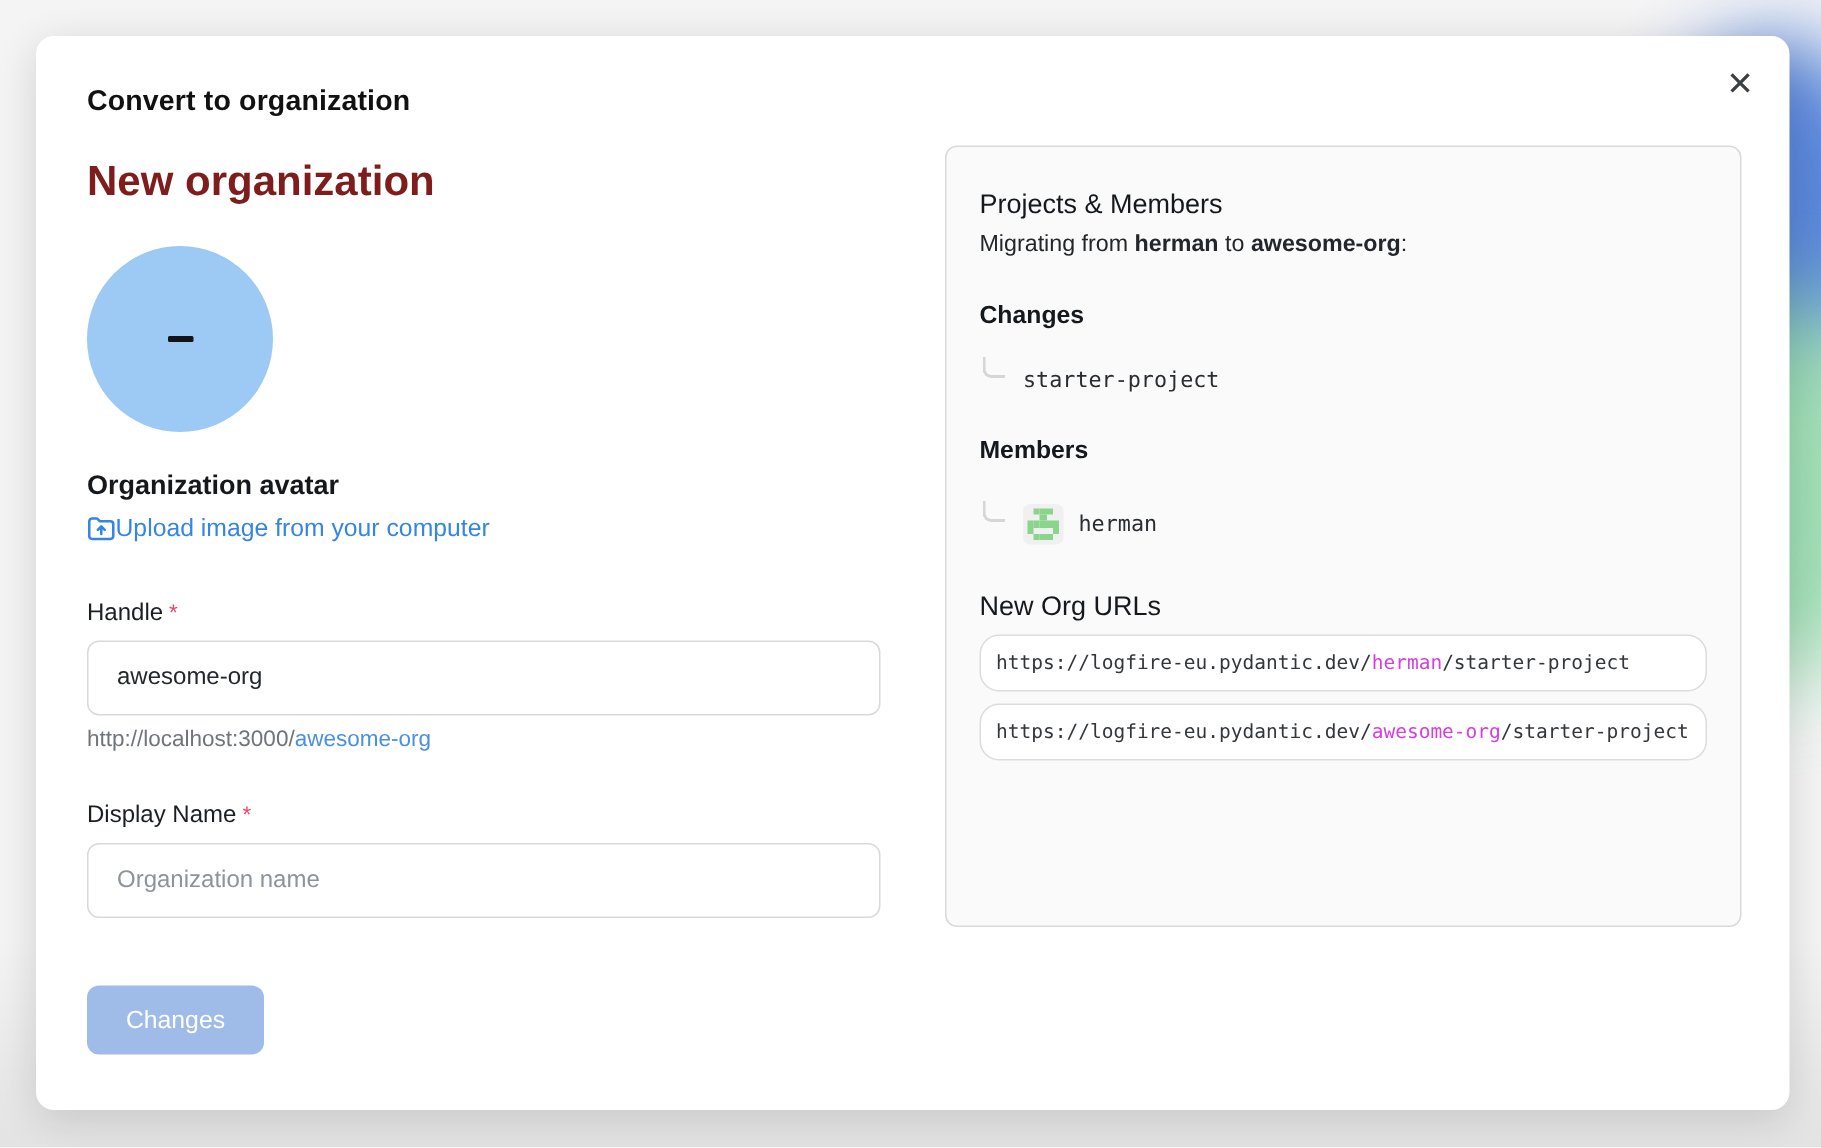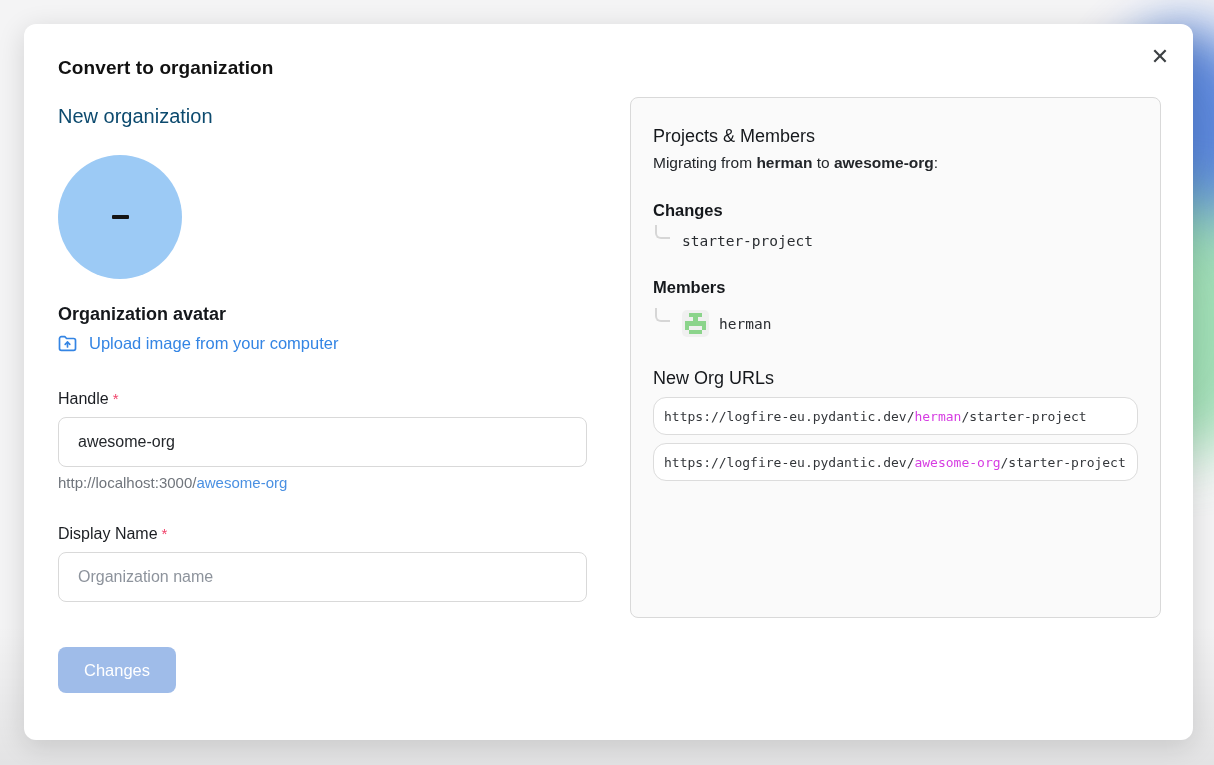--- a/index.html
+++ b/index.html
@@ -25,31 +25,31 @@
   }
   .close-btn {
     position:absolute; top:16px; right:16px; width:34px; height:34px;
     background:none; border:none; cursor:pointer;
     font-size:22px; line-height:34px; color:#3c4043; font-family:"DejaVu Sans",sans-serif;
   }
   .dialog-title { font-size:19px; font-weight:bold; color:#111; letter-spacing:.1px; }
 
   .cols { display:flex; gap:43px; margin-top:18px; }
   .left-col { width:529px; flex:none; }
-  .left-col h2 { font-size:20px; font-weight:normal; margin-top:8px; color:#0c4a6e; }
+  .left-col h2 { font-size:28px; font-weight:bold; margin-top:8px; color:#7f1d1d; }
 
   .avatar-circle {
     width:124px; height:124px; border-radius:50%;
     background:var(--avatar-blue,#9ccaf5);
     margin-top:27px; display:flex; align-items:center; justify-content:center;
   }
   .avatar-dash { width:17px; height:4px; background:#141414; border-radius:1px; }
   .avatar-label { margin-top:25px; font-size:18px; font-weight:bold; color:#15181c; }
   .upload-link {
-    margin-top:9px; display:inline-flex; align-items:center; gap:12px;
+    margin-top:9px; display:inline-flex; align-items:center; gap:0;
     color:var(--accent-blue,#3485e4); font-size:16.5px; text-decoration:none; cursor:pointer;
   }
   .upload-link svg { flex:none; display:block; }
 
   .field-label { margin-top:34px; font-size:16px; color:#1b1e23; display:block; }
   .required-mark { color:#f0436a; margin-left:4px; font-size:15px; }
   .text-input {
     margin-top:9px; width:100%; height:50px;
     border:1px solid #d9d9d9; border-radius:8px;
     padding:0 19px; font-size:16px; color:#24272b;
@@ -70,21 +70,21 @@
   .panel {
     width:531px; flex:none; height:521px;
     background:#fafafa; border:1px solid #d9d9d9; border-radius:8px;
     padding:22px;
   }
   .panel h3 { font-size:18px; font-weight:normal; color:#15181c; margin-top:6px; }
   .panel .migration-note { margin-top:7px; font-size:15.5px; color:#23262a; }
   .panel h4 { font-size:16.5px; font-weight:bold; color:#15181c; margin-top:29px; }
   .panel h3.urls-heading { margin-top:31px; }
 
-  .tree-row { display:flex; align-items:center; margin-top:13px;text-align:right; }
+  .tree-row { display:flex; align-items:center; margin-top:26px;text-align:right; }
   .tree-branch {
     flex:none; width:15px; height:14px;
     border-left:2px solid #d6d6d6; border-bottom:2px solid #d6d6d6;
     border-bottom-left-radius:6px;
     margin:-9px 12px 9px 2px;
   }
   .mono { font-family:"DejaVu Sans Mono",monospace; }
   .item-name { font-size:14.5px; color:#2a2d31; }
 
   .identicon {

